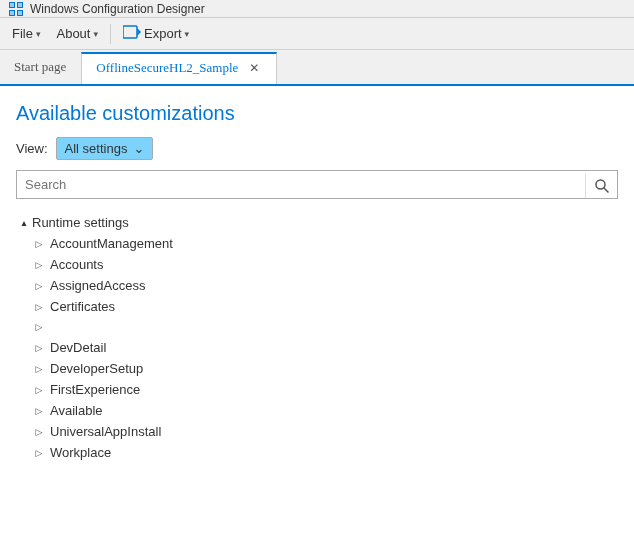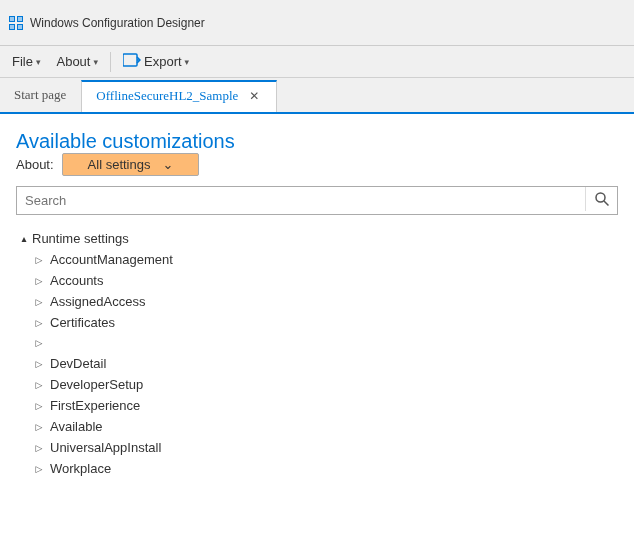--- a/index.html
+++ b/index.html
@@ -9,21 +9,21 @@
       background: #fff;
       width: 634px;
       height: 546px;
       overflow: hidden;
     }
 
     
     .title-bar {
       display: flex;
       align-items: center;
-      height: 46px;
+      height: 18px;
       background: #f0f0f0;
       padding: 0 8px;
       border-bottom: 1px solid #ccc;
     }
     .title-bar-icon {
       width: 16px;
       height: 16px;
       margin-right: 6px;
       display: flex;
       align-items: center;
@@ -117,49 +117,50 @@
     
     .main-content {
       background: #fff;
       padding: 16px 16px 0 16px;
     }
 
     .section-title {
       font-size: 20px;
       color: #0078d7;
       font-weight: 300;
+      margin-bottom: 12px;
     }
 
     .view-row {
       display: flex;
       align-items: center;
       margin-bottom: 10px;
       gap: 8px;
     }
     .view-label {
       font-size: 13px;
       color: #333;
     }
     .view-dropdown {
       display: flex;
       align-items: center;
       border: 1px solid #ababab;
-      padding: 3px 25px;
-      background: #fdba74;
+      padding: 3px 8px;
+      background: #7dd3fc;
       cursor: pointer;
       border-radius: 2px;
-      gap: 12px;
+      gap: 6px;
       font-size: 13px;
       color: #333;
     }
 
     
     .search-container {
       display: flex;
-      align-items: flex-start;
+      align-items: flex-end;
       border: 1px solid #ababab;
       margin-bottom: 8px;
       background: #fff;
       position: relative;
     }
     .search-input {
       flex: 1;
       border: none;
       outline: none;
       padding: 6px 8px;
@@ -282,21 +283,21 @@
     <span>OfflineSecureHL2_Sample</span>
     <span class="tab-close">✕</span>
   </div>
 </div>
 
 <div class="main-content">
 
   <div class="section-title">Available customizations</div>
 
   <div class="view-row">
-    <span class="view-label">About:</span>
+    <span class="view-label">View:</span>
     <div class="view-dropdown">
       <span>All settings</span>
       <span>⌄</span>
     </div>
   </div>
 
   <div class="search-container">
     <input class="search-input" type="text" placeholder="Search" style="">
     <div class="search-icon">
       <svg width="16" height="16" viewBox="0 0 16 16" fill="none">

